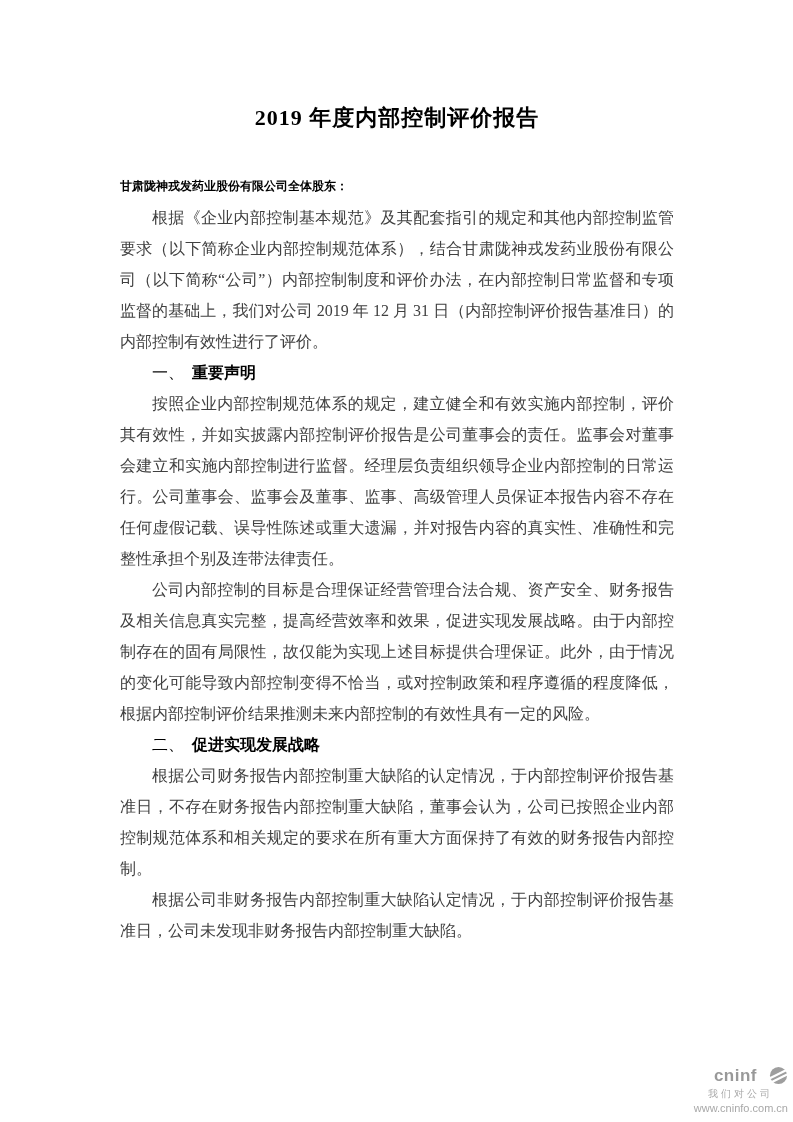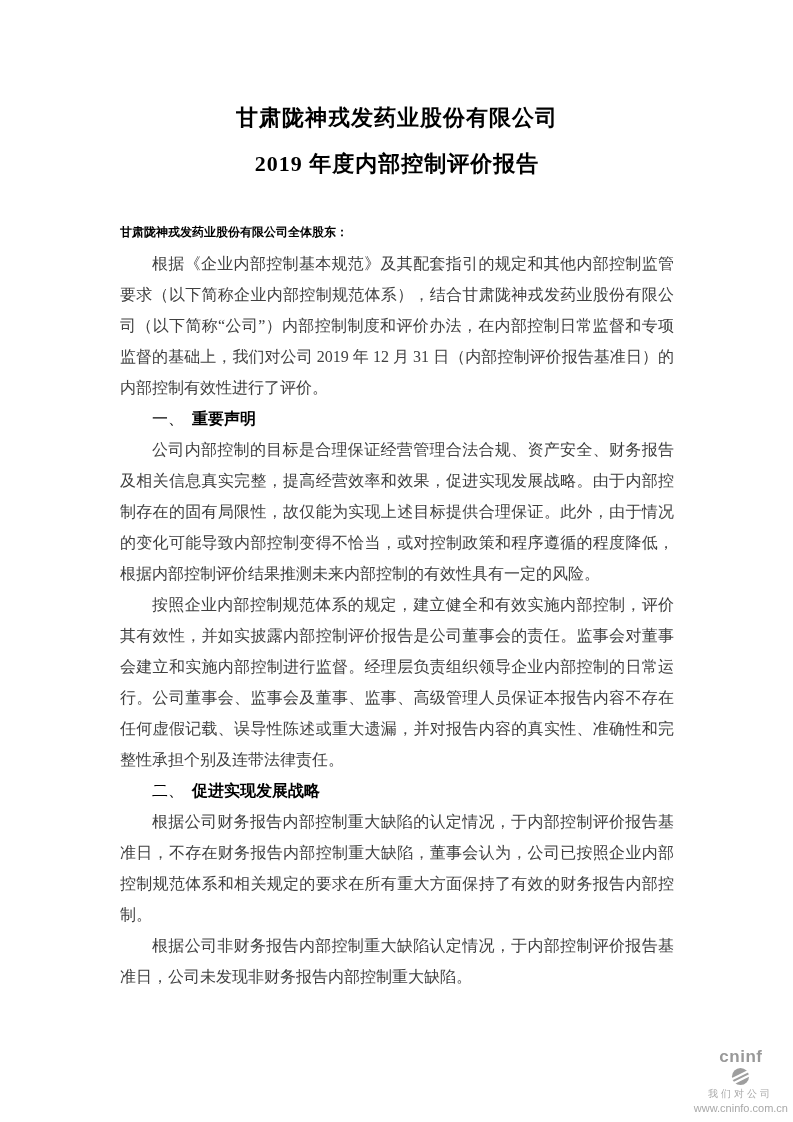--- a/index.html
+++ b/index.html
@@ -53,24 +53,22 @@
   .watermark {
     position: absolute;
     right: 5px; bottom: 8px;
     text-align: right;
     color: #9e9e9e;
     font-family: "Liberation Sans", "DejaVu Sans", sans-serif;
     user-select: none;
   }
   .wm-logo-row {
     display: flex;
-    align-items: center;
     justify-content: flex-end;
-    gap: 0;
-    flex-direction: column;
+    gap: 12px;
   }
   .wm-logo-text {
     font-weight: bold;
     font-size: 17px;
     letter-spacing: 0.5px;
     color: #999999;
   }
   .wm-swirl { display: inline-block; width: 19px; height: 19px; }
   .wm-cn {
     font-size: 10px;
@@ -84,32 +82,31 @@
     margin-top: 1px;
     color: #a8a8a8;
   }
 </style>
 </head>
 <body>
 
 <div class="page">
   <div class="content">
 
-    <div class="doc-title">甘肃陇神戎发药业股份有限公司</div>
     <div class="doc-title">2019 年度内部控制评价报告</div>
 
     <p class="salutation">甘肃陇神戎发药业股份有限公司全体股东：</p>
 
     <p class="para">根据《企业内部控制基本规范》及其配套指引的规定和其他内部控制监管要求（以下简称企业内部控制规范体系），结合甘肃陇神戎发药业股份有限公司（以下简称“公司”）内部控制制度和评价办法，在内部控制日常监督和专项监督的基础上，我们对公司 2019 年 12 月 31 日（内部控制评价报告基准日）的内部控制有效性进行了评价。</p>
 
     <p class="heading"><span class="num">一、</span><span class="htext">重要声明</span></p>
 
+    <p class="para">按照企业内部控制规范体系的规定，建立健全和有效实施内部控制，评价其有效性，并如实披露内部控制评价报告是公司董事会的责任。监事会对董事会建立和实施内部控制进行监督。经理层负责组织领导企业内部控制的日常运行。公司董事会、监事会及董事、监事、高级管理人员保证本报告内容不存在任何虚假记载、误导性陈述或重大遗漏，并对报告内容的真实性、准确性和完整性承担个别及连带法律责任。</p>
+
     <p class="para">公司内部控制的目标是合理保证经营管理合法合规、资产安全、财务报告及相关信息真实完整，提高经营效率和效果，促进实现发展战略。由于内部控制存在的固有局限性，故仅能为实现上述目标提供合理保证。此外，由于情况的变化可能导致内部控制变得不恰当，或对控制政策和程序遵循的程度降低，根据内部控制评价结果推测未来内部控制的有效性具有一定的风险。</p>
-
-    <p class="para">按照企业内部控制规范体系的规定，建立健全和有效实施内部控制，评价其有效性，并如实披露内部控制评价报告是公司董事会的责任。监事会对董事会建立和实施内部控制进行监督。经理层负责组织领导企业内部控制的日常运行。公司董事会、监事会及董事、监事、高级管理人员保证本报告内容不存在任何虚假记载、误导性陈述或重大遗漏，并对报告内容的真实性、准确性和完整性承担个别及连带法律责任。</p>
 
     <p class="heading"><span class="num">二、</span><span class="htext">促进实现发展战略</span></p>
 
     <p class="para">根据公司财务报告内部控制重大缺陷的认定情况，于内部控制评价报告基准日，不存在财务报告内部控制重大缺陷，董事会认为，公司已按照企业内部控制规范体系和相关规定的要求在所有重大方面保持了有效的财务报告内部控制。</p>
 
     <p class="para">根据公司非财务报告内部控制重大缺陷认定情况，于内部控制评价报告基准日，公司未发现非财务报告内部控制重大缺陷。</p>
 
 
   </div>
 

